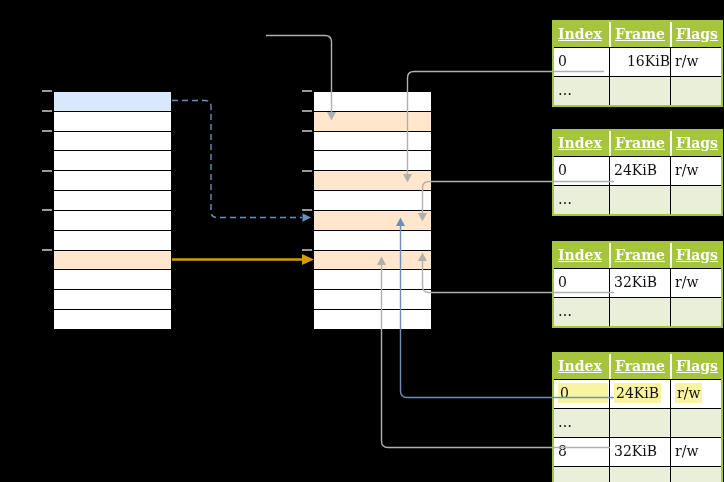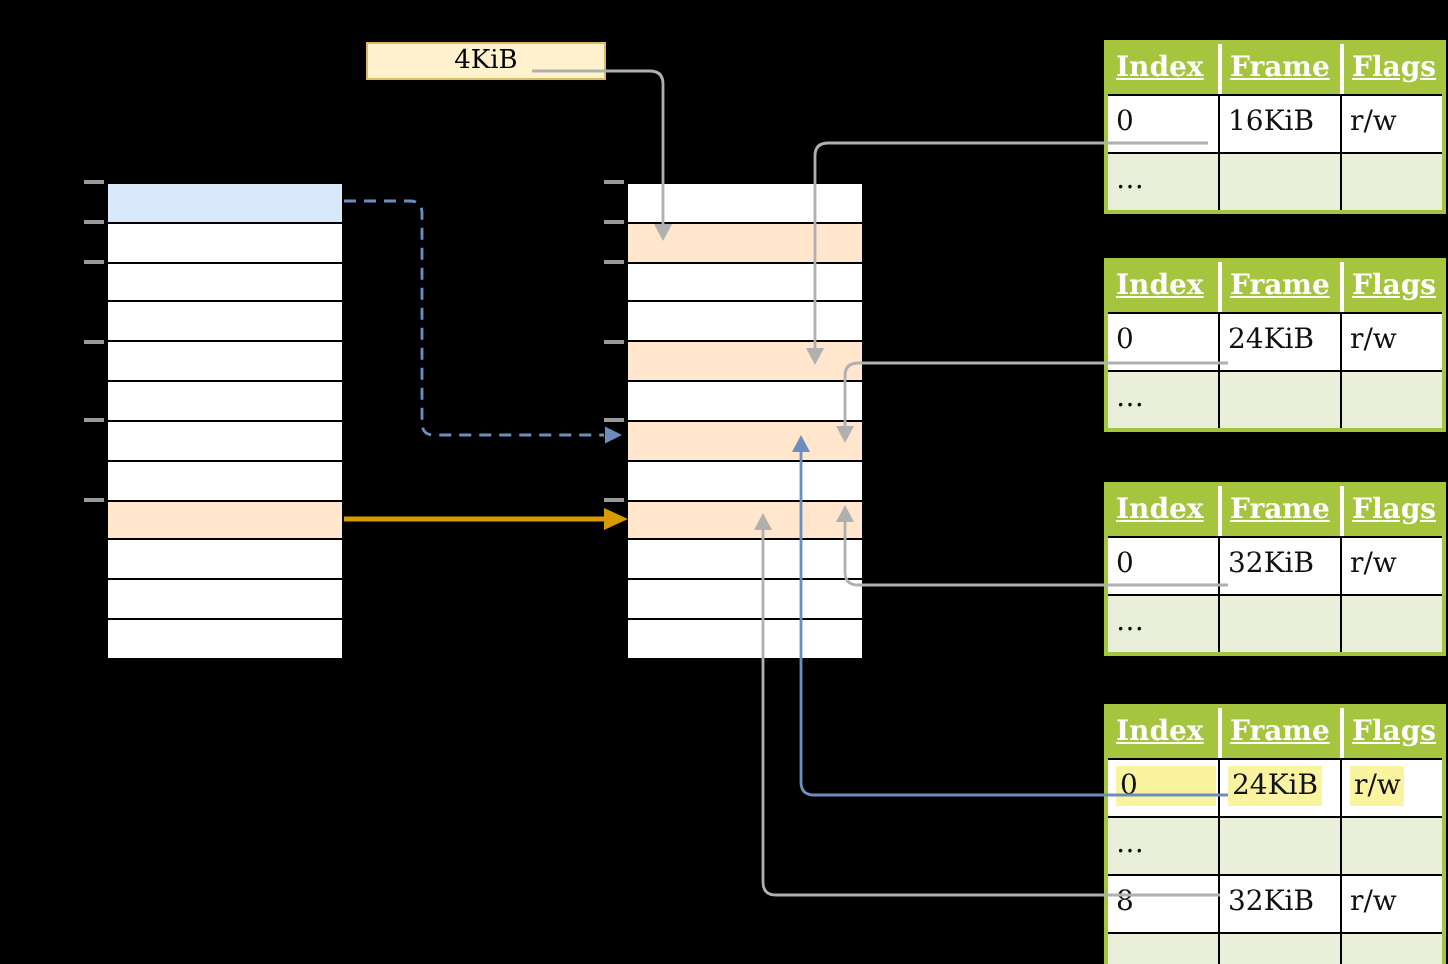--- a/index.html
+++ b/index.html
@@ -49,21 +49,20 @@
   .hd{stroke:none;}
   .hd.gray{fill:var(--arrow-gray);}
   .hd.blue{fill:var(--arrow-blue);}
   .hd.gold{fill:var(--arrow-gold);}
 </style>
 </head>
 <body>
 
 <div class="page">
 
-  <div class="size-label">4KiB</div>
 
   <div id="tick-layer">
       <div class="tick" style="left: 42px; top: 90px;"></div>
       <div class="tick" style="left: 42px; top: 110px;"></div>
       <div class="tick" style="left: 42px; top: 130px;"></div>
       <div class="tick" style="left: 42px; top: 170px;"></div>
       <div class="tick" style="left: 42px; top: 209px;"></div>
       <div class="tick" style="left: 42px; top: 249px;"></div>
       <div class="tick" style="left: 302px; top: 90px;"></div>
       <div class="tick" style="left: 302px; top: 110px;"></div>
@@ -104,21 +103,21 @@
 
   <div id="table-layer">
       <div class="ptable" style="top: 20px;">
         <div class="hrow">
           <div class="hcell" style="width: 55px;">Index</div>
           <div class="hcell" style="width: 61px;">Frame</div>
           <div class="hcell" style="width: 51px;">Flags</div>
         </div>
         <div class="drow">
           <div class="dcell" style="width: 55px;">0</div>
-          <div class="dcell" style="width: 61px;">16KiB</div>
+          <div class="dcell" style="width: 61px; text-align: right;">16KiB</div>
           <div class="dcell" style="width: 51px;">r/w</div>
         </div>
         <div class="drow shaded">
           <div class="dcell" style="width: 55px;">…</div>
           <div class="dcell" style="width: 61px;"></div>
           <div class="dcell" style="width: 51px;"></div>
         </div>
       </div>
       <div class="ptable" style="top: 129px;">
         <div class="hrow">

